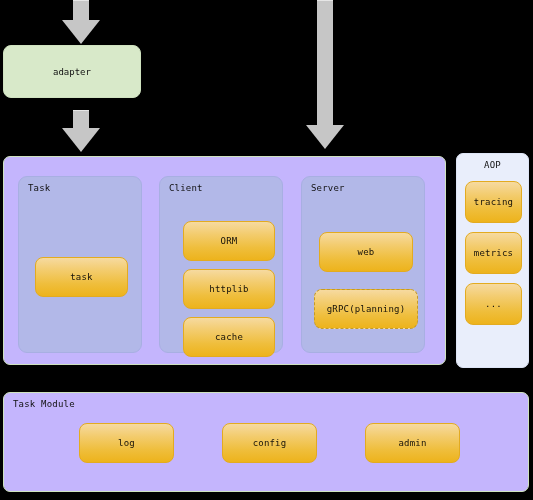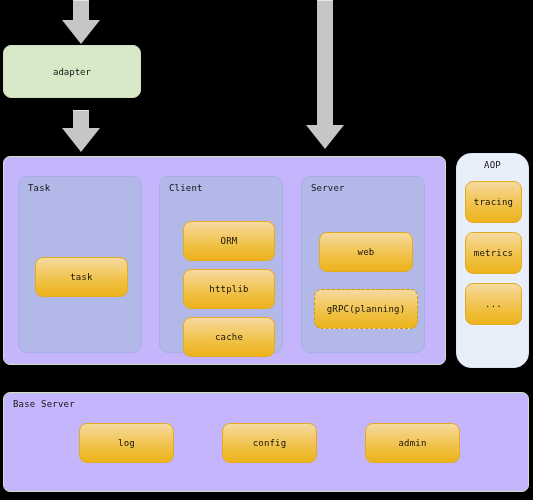--- a/index.html
+++ b/index.html
@@ -52,21 +52,21 @@
     border: 1px solid #cfe2bf;
   }
   .panel-purple {
     background: #b2b8e8;
     border: 1px solid #a8afe2;
     border-radius: 9px;
   }
   .panel-aop {
     background: #e9eefb;
     border: 1px solid #dde4f5;
-    border-radius: 15px;
+    border-radius: 7px;
     padding-left: 37px;
   }
   .panel-title {
     position: absolute;
     left: 9px;
     top: 6px;
     font-size: 9px;
     color: #111111;
     letter-spacing: 0.2px;
     white-space: nowrap;
@@ -174,21 +174,21 @@
     </div>
     <div class="node" style="left:8px; top:78px; width:57px; height:42px;">
       <span>metrics</span>
     </div>
     <div class="node" style="left:8px; top:129px; width:57px; height:42px;">
       <span>...</span>
     </div>
   </div>
 
   <div class="panel panel-green" style="left:3px; top:392px; width:526px; height:100px;">
-    <div class="panel-title">Base Server</div>
+    <div class="panel-title">Task Module</div>
     <div class="node" style="left:75px; top:30px; width:95px; height:40px;">
       <span>log</span>
     </div>
     <div class="node" style="left:218px; top:30px; width:95px; height:40px;">
       <span>config</span>
     </div>
     <div class="node" style="left:361px; top:30px; width:95px; height:40px;">
       <span>admin</span>
     </div>
   </div>

